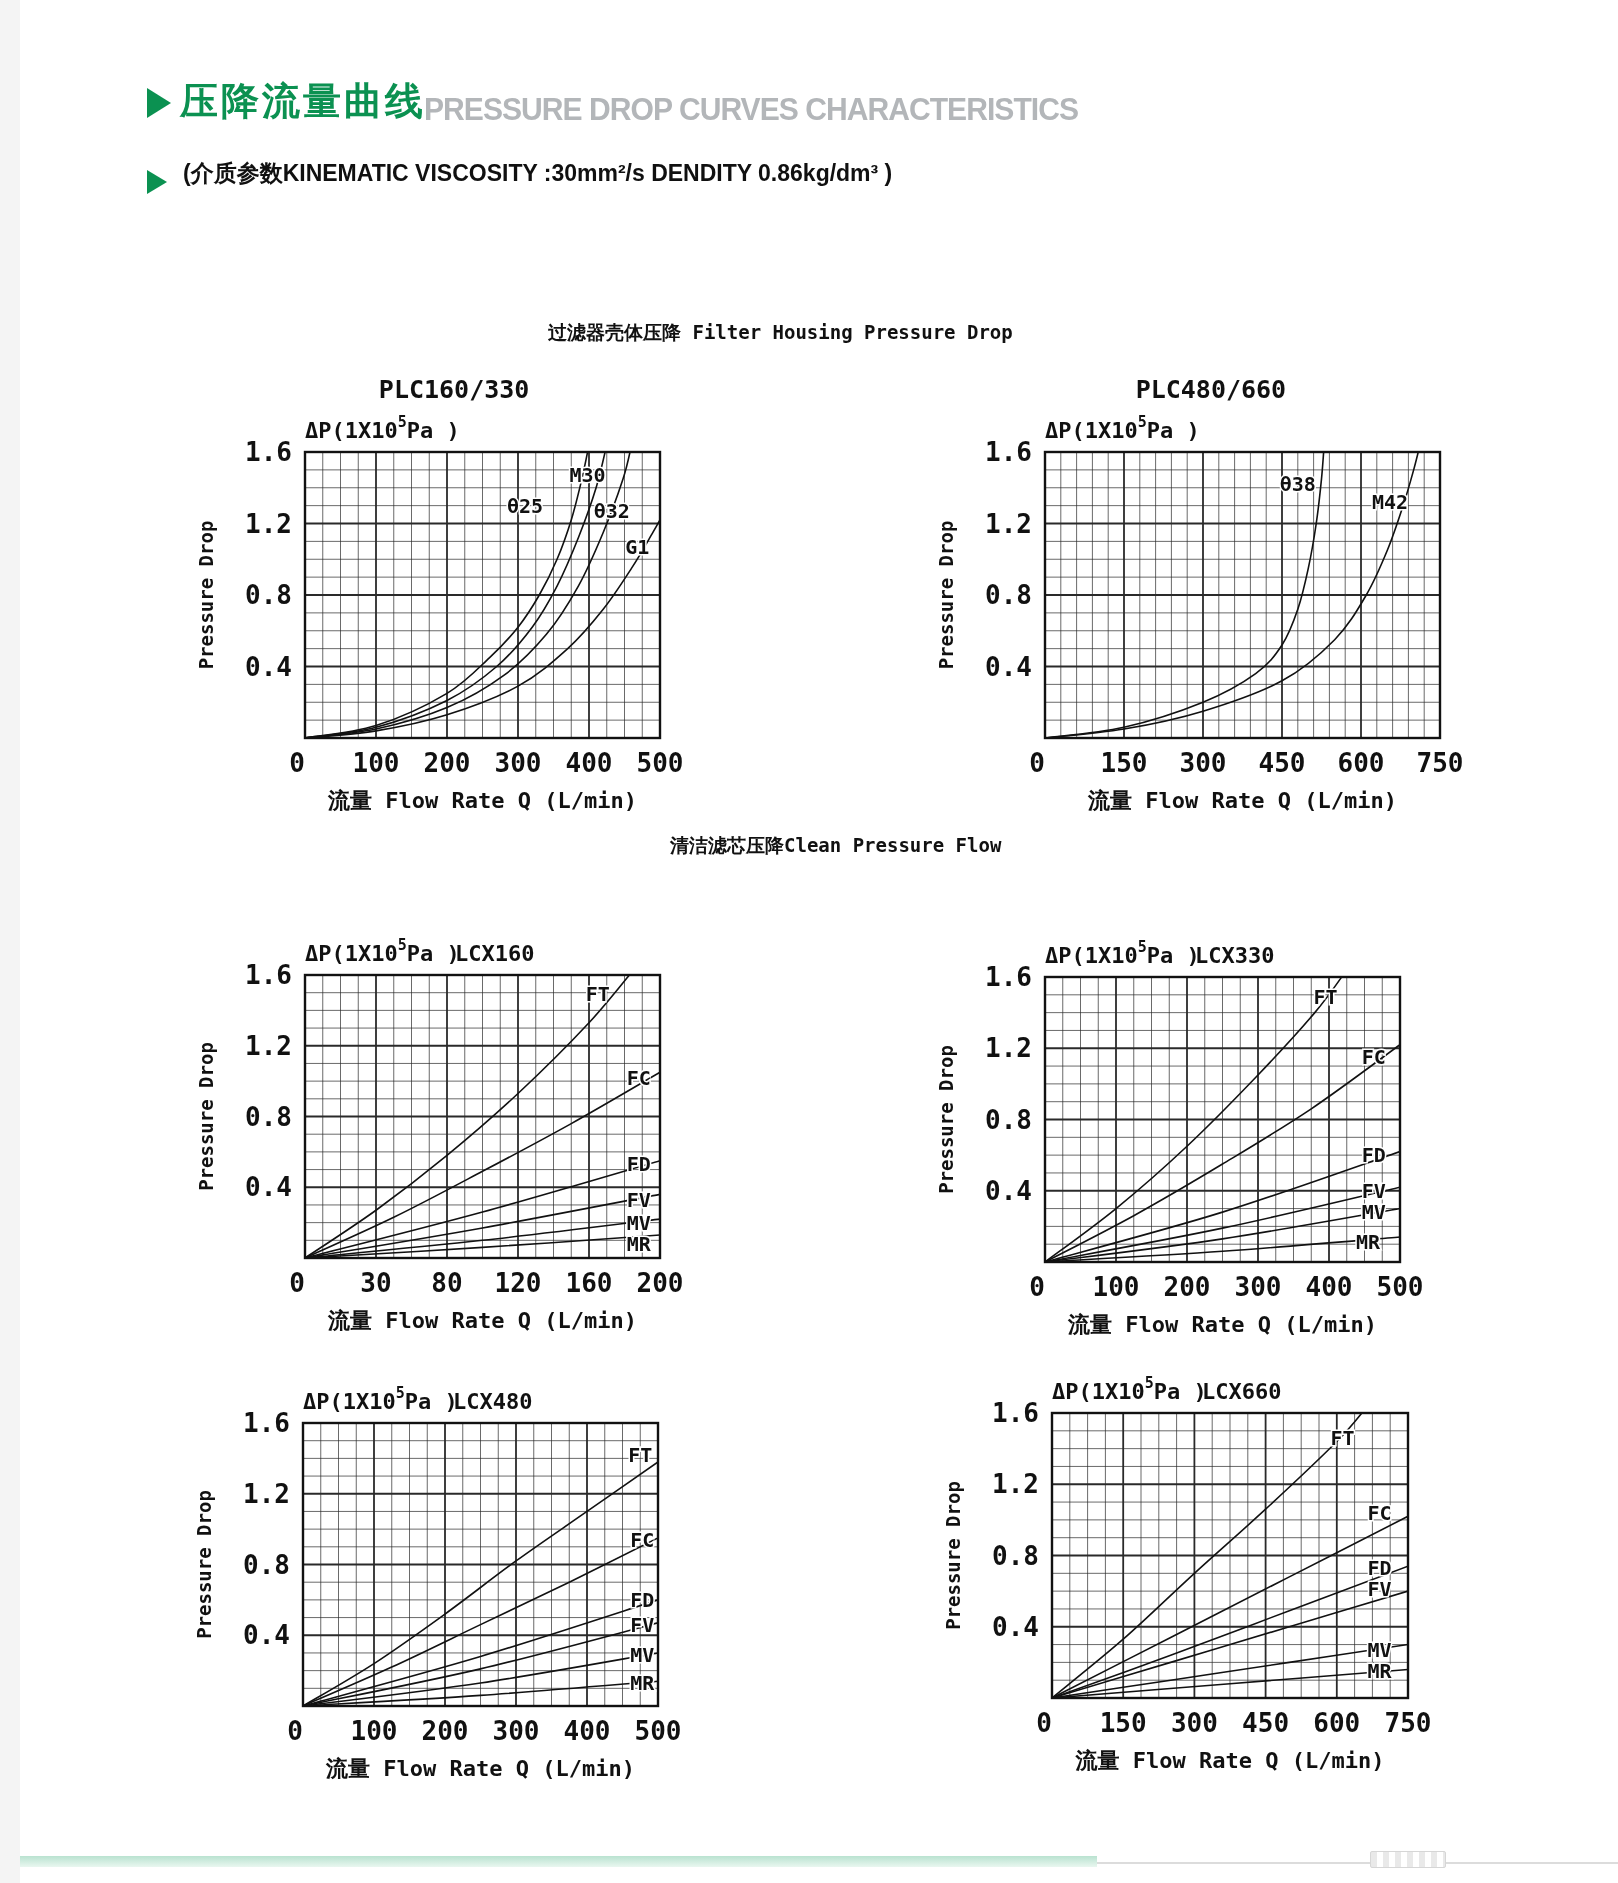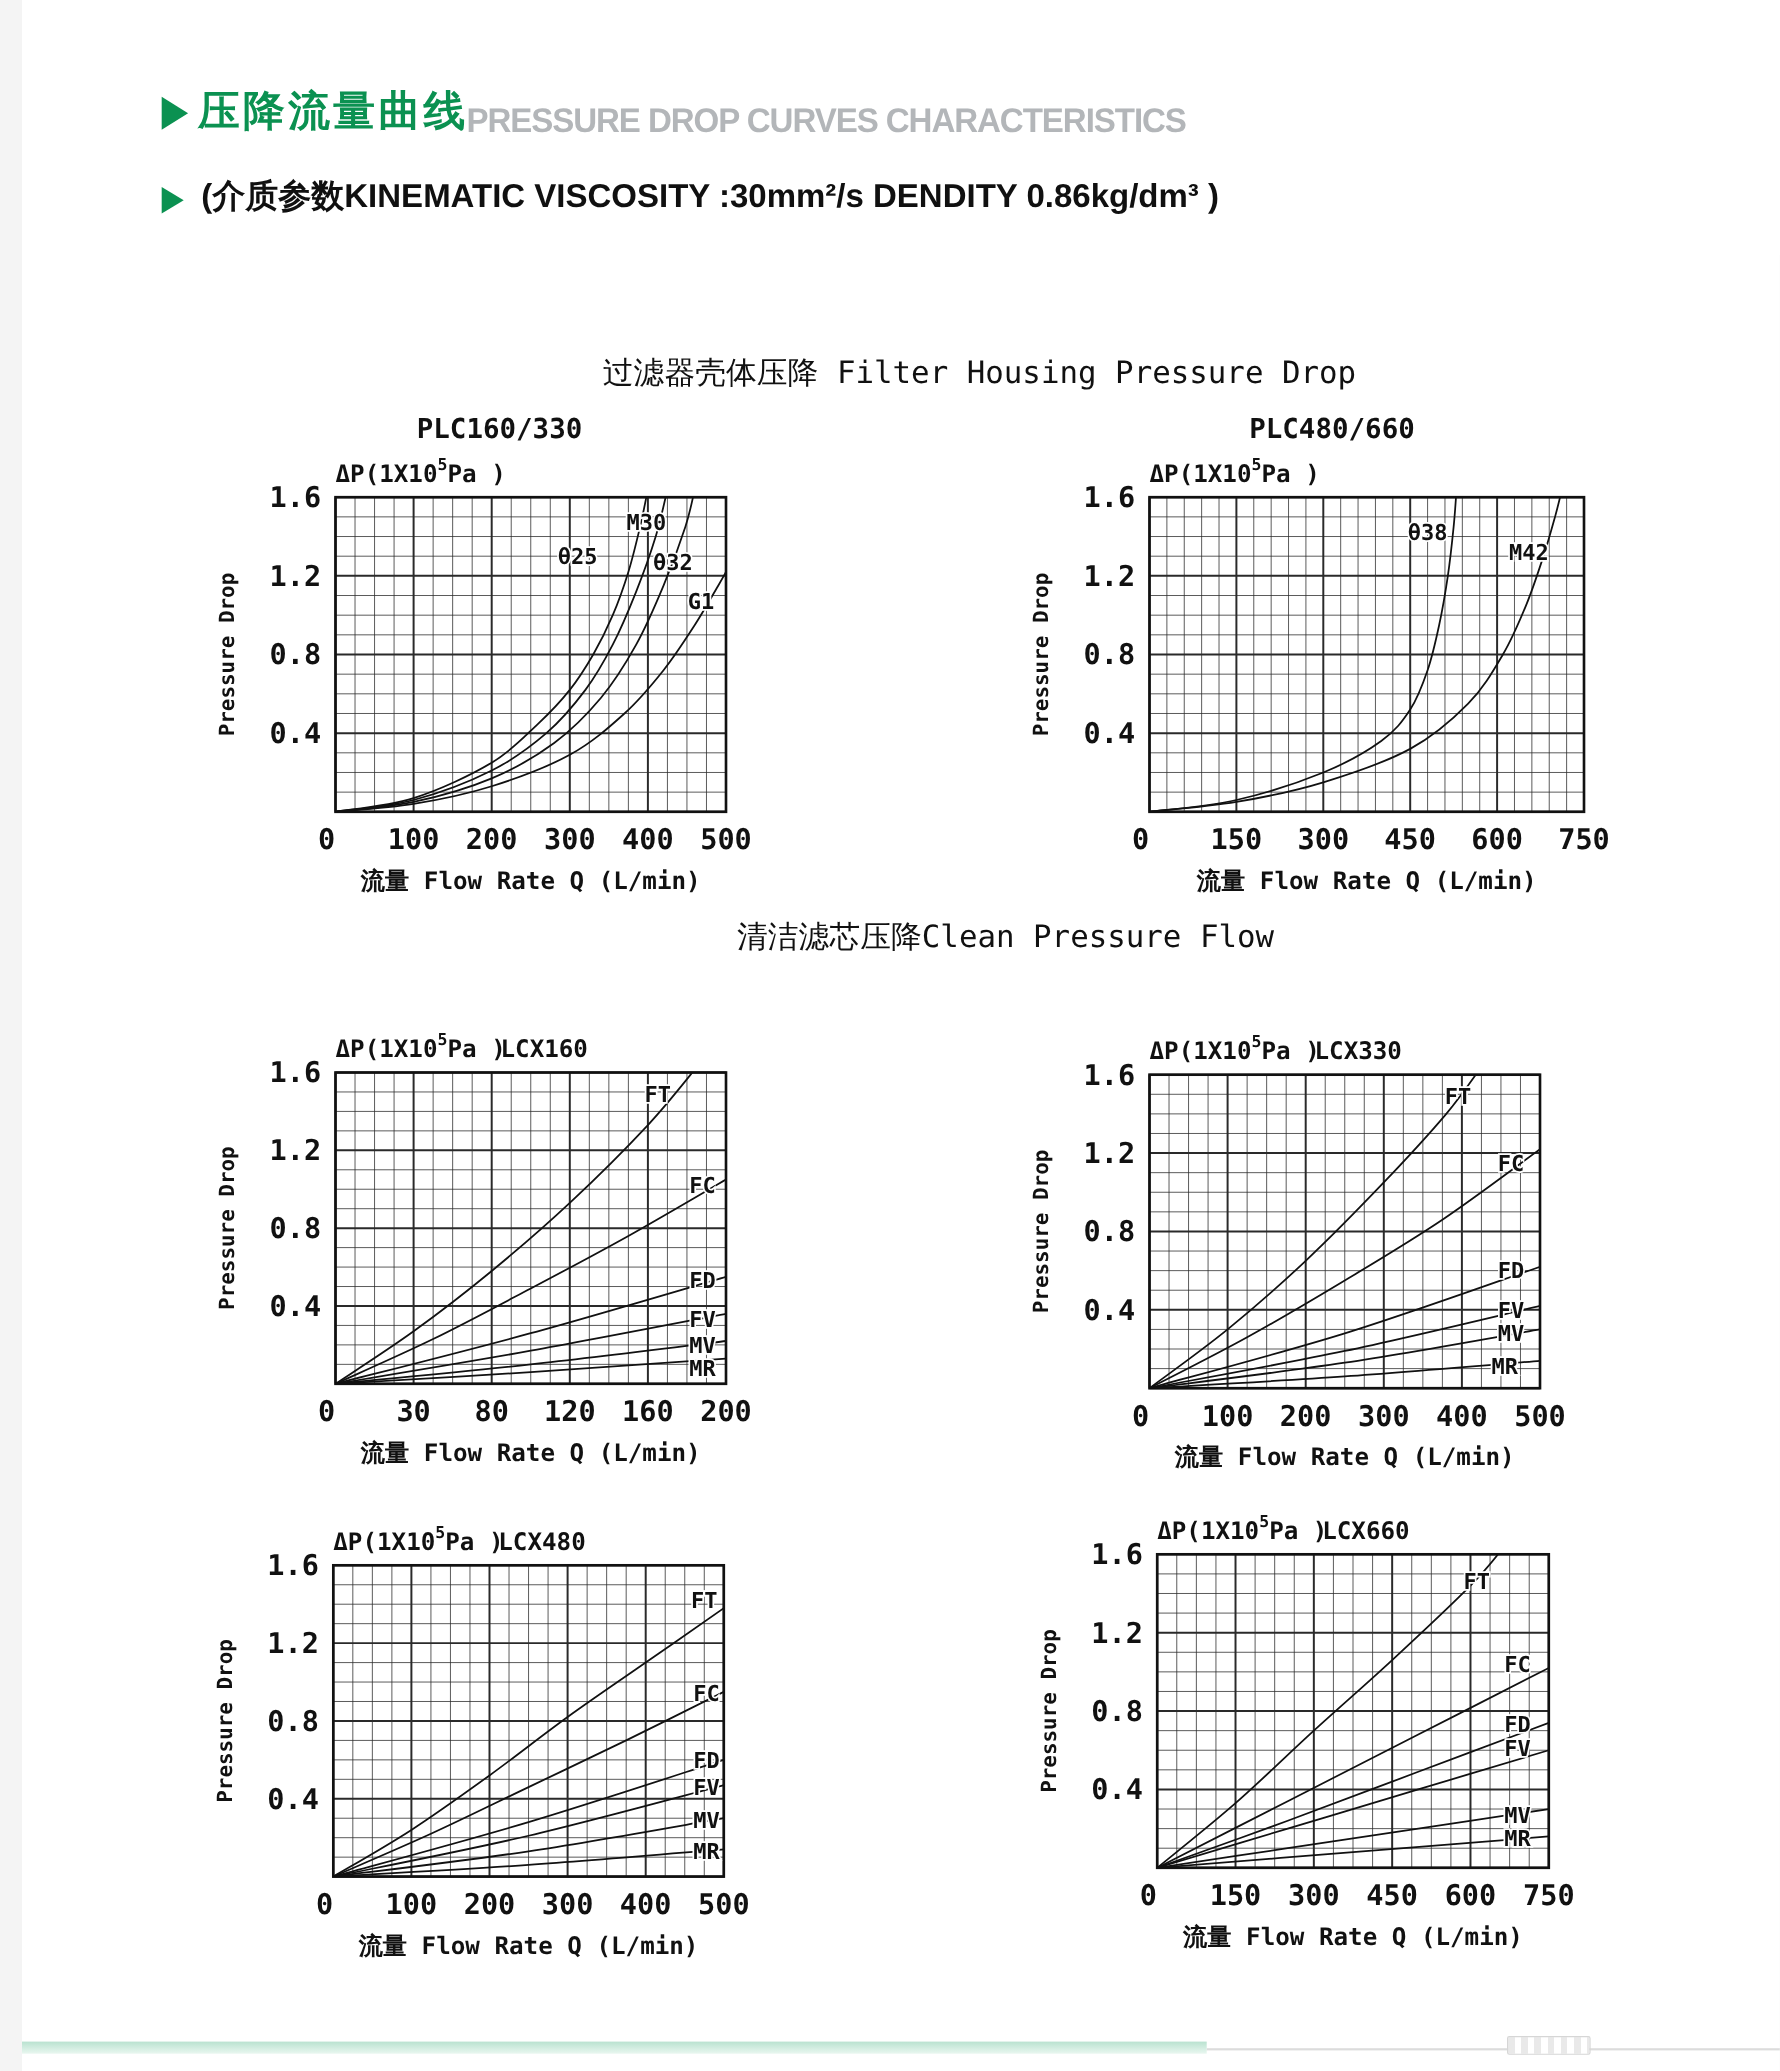--- a/index.html
+++ b/index.html
@@ -5,23 +5,23 @@
   html,body{margin:0;padding:0;background:#f4f4f4;}
   .page{position:relative;width:1618px;height:1883px;background:#ffffff;overflow:hidden;
         font-family:"DejaVu Sans Mono","DejaVu Sans",monospace;color:#111;margin-left:20px;}
   .abs{position:absolute;}
   .arrow{width:0;height:0;border-left:24px solid #0b9151;border-top:15px solid transparent;border-bottom:15px solid transparent;}
   .arrow.small{border-left:20px solid #0b9151;border-top:12px solid transparent;border-bottom:12px solid transparent;}
   .title-zh{left:160px;top:76px;font-size:38px;font-weight:bold;color:#0b9151;letter-spacing:3px;
             font-family:"DejaVu Sans",sans-serif;}
   .title-en{left:404px;top:92px;font-size:31px;font-weight:bold;color:#b3b6b9;letter-spacing:-1px;
             font-family:"Liberation Sans",sans-serif;transform:scaleX(.97);transform-origin:left;}
-  .media-note{left:163px;top:158px;font-size:30px;font-weight:bold;color:#101010;
+  .media-note{left:163px;top:158px;font-size:23px;font-weight:bold;color:#101010;
             font-family:"Liberation Sans","DejaVu Sans",sans-serif;letter-spacing:0px;}
-  .sec-title{font-size:28px;font-weight:normal;color:#111;white-space:nowrap;text-align:center;}
+  .sec-title{font-size:19px;font-weight:bold;color:#111;white-space:nowrap;text-align:center;}
   .sec1{left:528px;top:320px;}
   .sec2{left:650px;top:833px;}
   .chart{position:absolute;}
   .chart svg text{font-family:"DejaVu Sans Mono","DejaVu Sans",monospace;fill:#111;}
   .footer-band{left:0;top:1856px;width:1077px;height:11px;
                background:linear-gradient(to bottom,#b9e2d0,#e9f7f0);}
   .footer-line{left:1077px;top:1862px;width:541px;height:2px;background:#dcdcdc;}
   .footer-mark{left:1350px;top:1851px;width:74px;height:15px;border:1px solid #d6d6d6;border-radius:2px;
                background:repeating-linear-gradient(90deg,#e9e9e9 0 6px,#ffffff 6px 12px);}
 </style>

